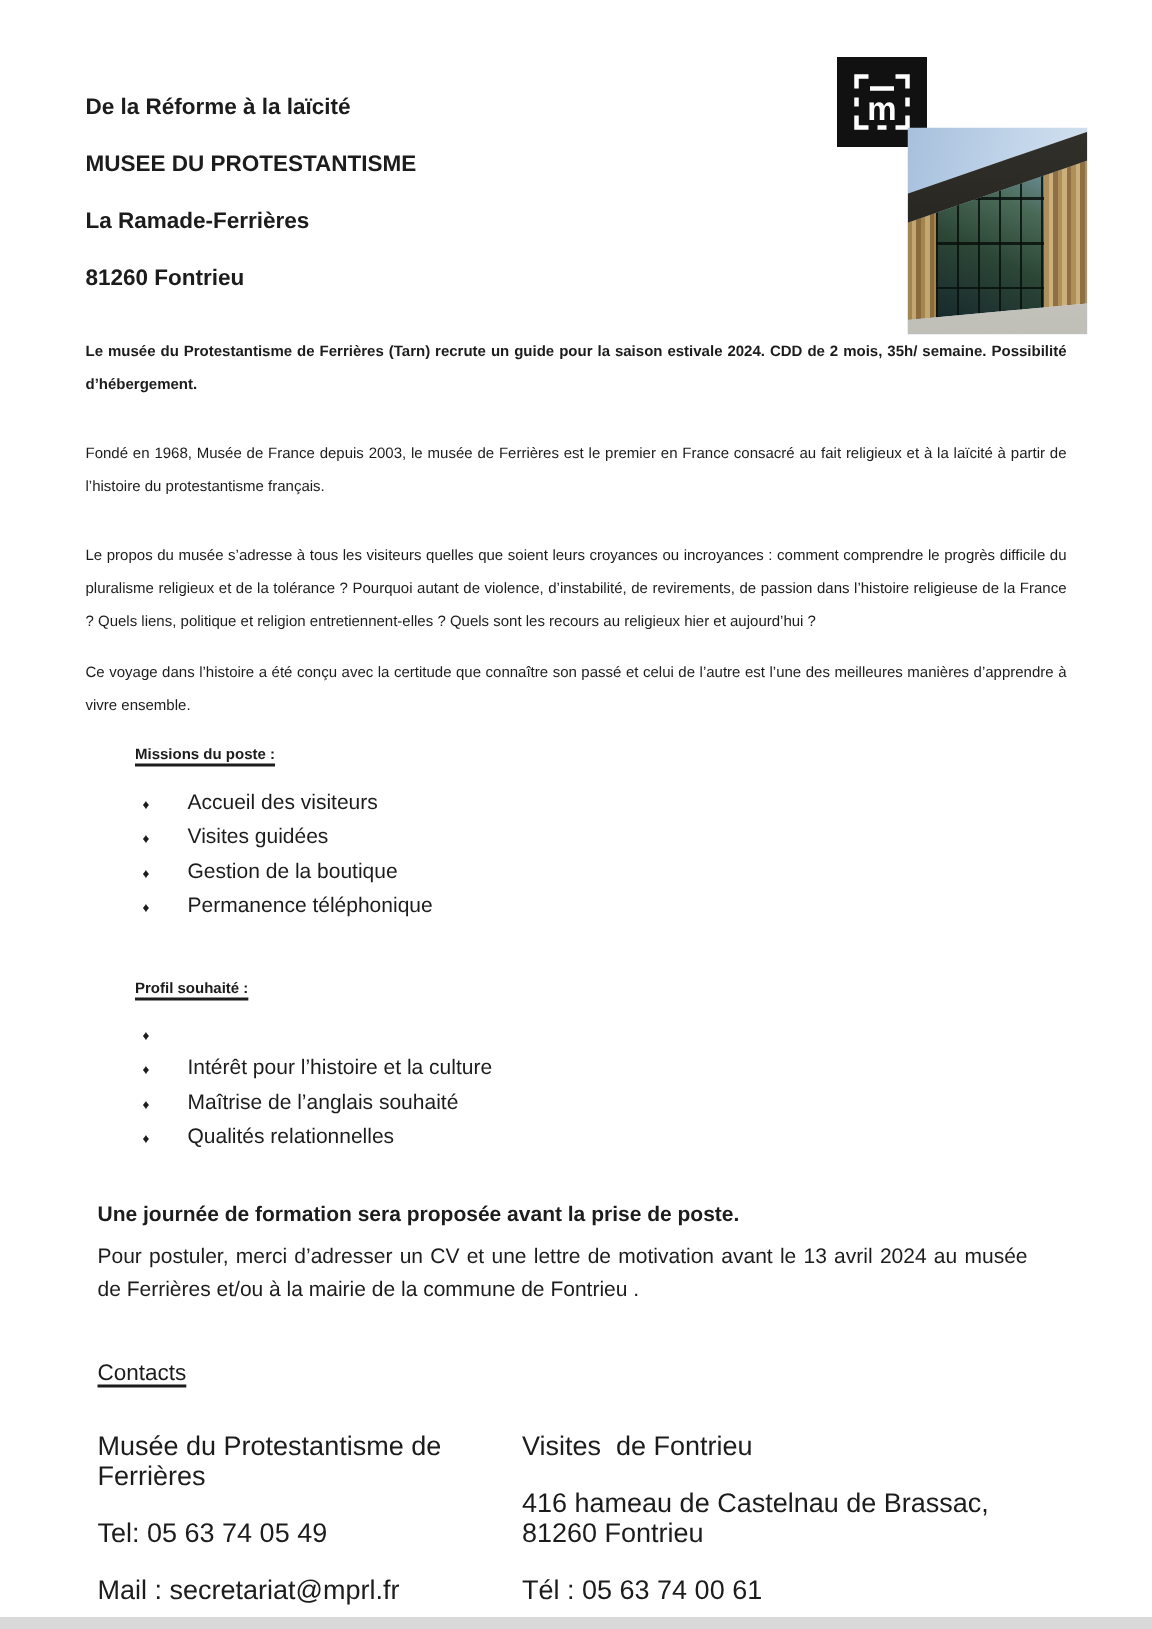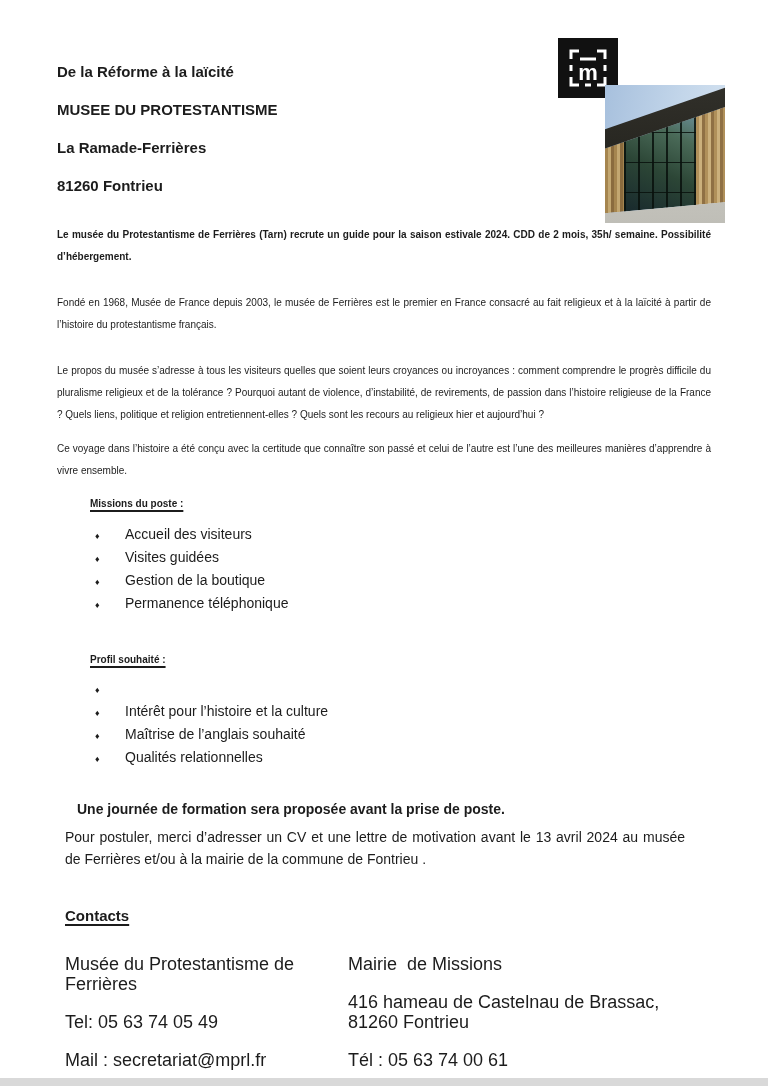--- a/index.html
+++ b/index.html
@@ -21,24 +21,24 @@
                 text-decoration:underline;text-underline-offset:3px;
                 text-decoration-thickness:1.5px;}
   .mt-missions{margin-top:12px;}
   .mt-profil{margin-top:34px;}
 
   .bullet-list{margin:10px 0 0 0;padding:0;list-style:none;}
   .bullet-list li{display:flex;align-items:baseline;padding-left:38px;
                   font-size:14px;line-height:21px;}
   .diamond{width:30px;flex:0 0 30px;font-size:9px;line-height:21px;color:#1c1c1c;}
 
-  .formation{margin:28px 0 0 20px;font-size:14px;line-height:22px;font-weight:bold;}
+  .formation{margin:28px 0 0 8px;font-size:14px;line-height:22px;font-weight:bold;}
   .apply{margin:6px 0 0 8px;font-size:14px;line-height:22px;text-align:justify;width:620px;}
 
-  .contacts-head{margin:36px 0 0 8px;font-size:15px;font-weight:bold;line-height:20px;
+  .contacts-head{margin:36px 0 0 8px;font-size:15px;font-weight:normal;line-height:20px;
                  text-decoration:underline;text-underline-offset:3px;
                  text-decoration-thickness:1.5px;}
   .contacts-grid{margin:10px 0 0 8px;display:grid;grid-template-columns:283px auto;}
   .contact-line{font-size:18px;line-height:20px;margin-bottom:8px;white-space:pre-wrap;}
 
   
   .logo{position:absolute;left:558px;top:38px;width:60px;height:60px;}
   .logo svg{display:block;}
 
   
@@ -152,21 +152,21 @@
     <p class="apply">Pour postuler, merci d’adresser un CV et une lettre de motivation avant le 13 avril 2024 au musée de Ferrières et/ou à la mairie de la commune de Fontrieu .</p>
 
     <h3 class="contacts-head">Contacts</h3>
     <div class="contacts-grid">
       <div>
         <p class="contact-line">Musée du Protestantisme de Ferrières</p>
         <p class="contact-line">Tel: 05 63 74 05 49</p>
         <p class="contact-line">Mail : secretariat@mprl.fr</p>
       </div>
       <div>
-        <p class="contact-line">Mairie  de Missions</p>
+        <p class="contact-line">Visites  de Fontrieu</p>
         <p class="contact-line">416 hameau de Castelnau de Brassac, 81260 Fontrieu</p>
         <p class="contact-line">Tél : 05 63 74 00 61</p>
       </div>
     </div>
 
   </div>
 
   <div class="hscrollbar"></div>
 </div>
 

